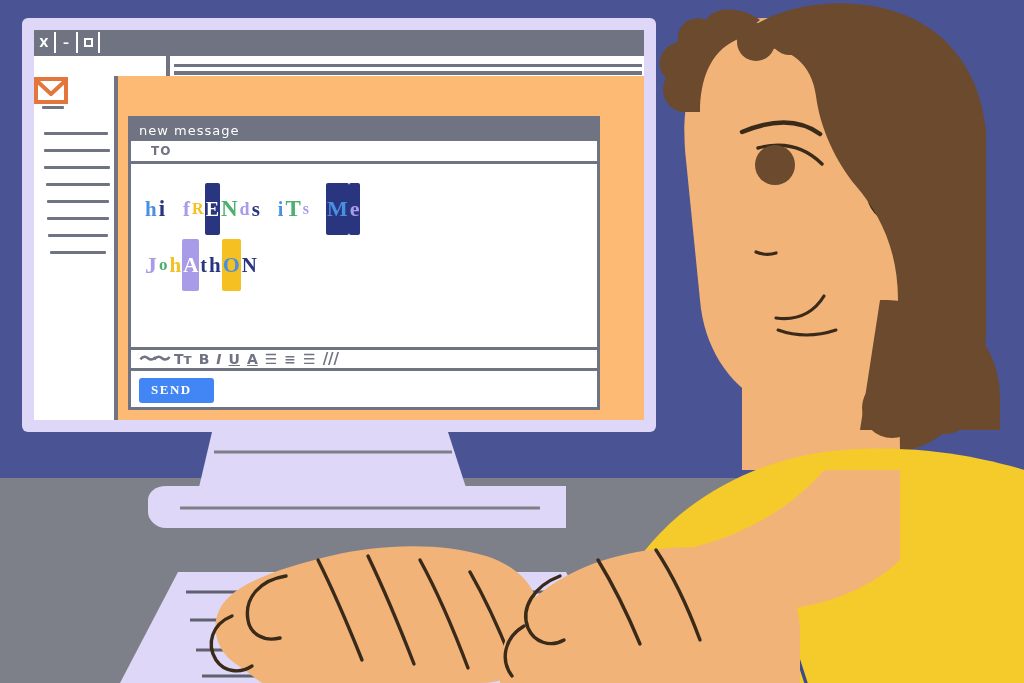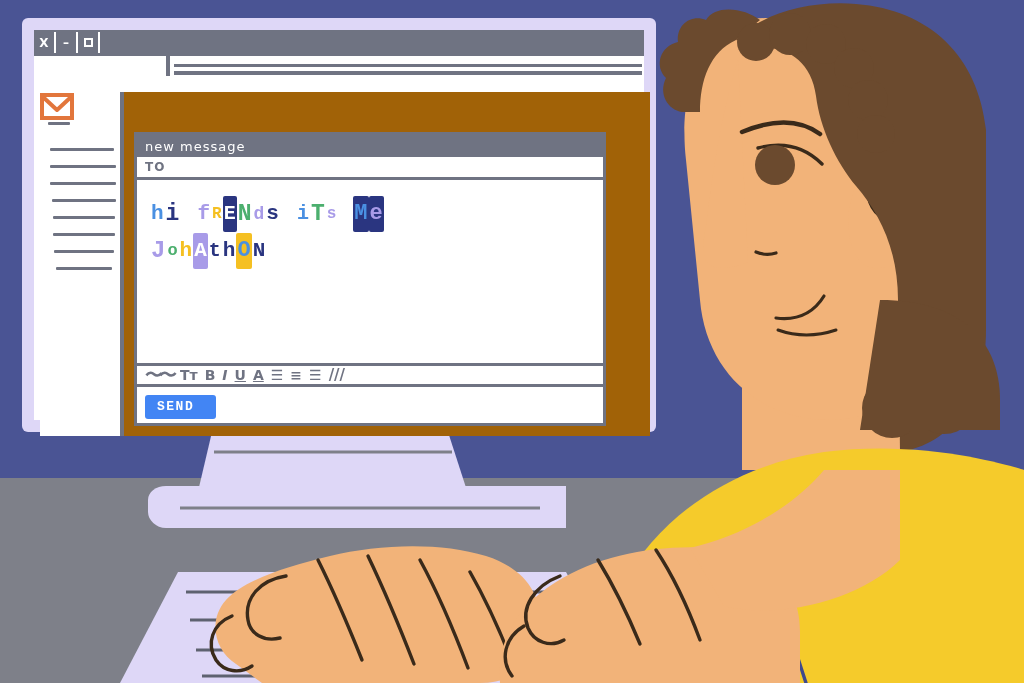--- a/index.html
+++ b/index.html
@@ -19,57 +19,57 @@
   .winbtn.b1{left:0;}
   .winbtn.b2{left:22px;}
   .winbtn.b3{left:44px;}
   .sq{width:9px;height:9px;border:2px solid #fff;box-sizing:border-box;}
 
   .tabstrip{position:absolute;left:0;top:26px;width:610px;height:20px;background:#fff;}
   .tabline{position:absolute;left:140px;top:34px;width:468px;height:3px;background:#6F7382;}
   .tabline2{position:absolute;left:140px;top:41px;width:468px;height:4px;background:#6F7382;}
   .tabgap{position:absolute;left:0;top:26px;width:136px;height:20px;background:#fff;border-right:4px solid #6F7382;box-sizing:border-box;}
 
-  .body-area{position:absolute;left:0;top:62px;width:610px;height:344px;background:#a16207;margin-left:6px;}
+  .body-area{position:absolute;left:0;top:46px;width:610px;height:344px;background:#fdba74;}
 
   
   .sidebar{position:absolute;left:0;top:0;width:84px;height:344px;background:#fff;border-right:4px solid #6F7382;box-sizing:border-box;}
   .ham{position:absolute;left:8px;top:14px;width:26px;}
   .ham i{display:block;height:3px;background:#6F7382;margin-bottom:5px;border-radius:1px;}
   .ham i:nth-child(1){width:26px;}
   .ham i:nth-child(2){width:24px;}
   .ham i:nth-child(3){width:22px;}
   .mlogo{position:absolute;left:40px;top:8px;width:34px;height:28px;}
   .navlines{position:absolute;left:10px;top:56px;width:66px;}
   .navlines i{display:block;height:3px;background:#6F7382;margin-bottom:14px;border-radius:1px;}
 
   
   .compose{position:absolute;left:94px;top:40px;width:472px;height:294px;
            border:3px solid #6F7382;box-sizing:border-box;background:#fff;}
   .compose-head{height:22px;background:#6F7382;color:#fff;display:flex;align-items:center;
                 padding-left:8px;font-size:13px;letter-spacing:1px;font-family:"DejaVu Sans",sans-serif;}
   .field{height:20px;border-bottom:3px solid #6F7382;display:flex;align-items:center;
-         padding-left:8px;color:#6F7382;font-size:12px;letter-spacing:1px;font-weight:600;}
+         padding-left:20px;color:#6F7382;font-size:12px;letter-spacing:1px;font-weight:600;}
   .field.first{border-top:0;}
   .msgbody{position:relative;height:184px;background:#fff;padding:16px 0 0 12px;}
 
-  .note{font-family:Liberation Mono, monospace;font-weight:700;font-size:21px;
-        line-height:36px;white-space:nowrap;}
+  .note{font-family:Liberation Serif, serif;font-weight:700;font-size:21px;
+        line-height:52px;white-space:nowrap;}
   .note span{display:inline-block;vertical-align:middle;padding:0 1px;}
   .gap{display:inline-block;width:12px;}
   .boxed{padding:1px 4px;border-radius:2px;}
 
   .toolbar{position:absolute;left:0;bottom:36px;width:100%;height:24px;
            border-top:3px solid #6F7382;border-bottom:3px solid #6F7382;
            display:flex;align-items:center;gap:7px;padding-left:8px;box-sizing:border-box;
            color:#6F7382;font-size:14px;font-weight:700;}
   .toolbar .ti{display:flex;align-items:center;justify-content:center;height:20px;}
   .sendrow{position:absolute;left:0;bottom:0;width:100%;height:33px;display:flex;align-items:center;padding-left:8px;box-sizing:border-box;}
   .sendbtn{background:#4285F4;color:#fff;font-size:13px;font-weight:700;letter-spacing:1.5px;
-           padding:4px 22px 5px 12px;border-radius:3px;font-family:Liberation Mono, monospace;}
+           padding:4px 22px 5px 12px;border-radius:3px;font-family:Liberation Serif, serif;}
 
   .wm{position:absolute;left:22px;top:612px;color:#fff;font-family:"DejaVu Serif",serif;
       font-weight:700;font-size:40px;letter-spacing:-0.5px;}
 </style>
 </head>
 <body>
 
 <div id="stage">
 
   <svg width="1024" height="683" viewBox="0 0 1024 683">

